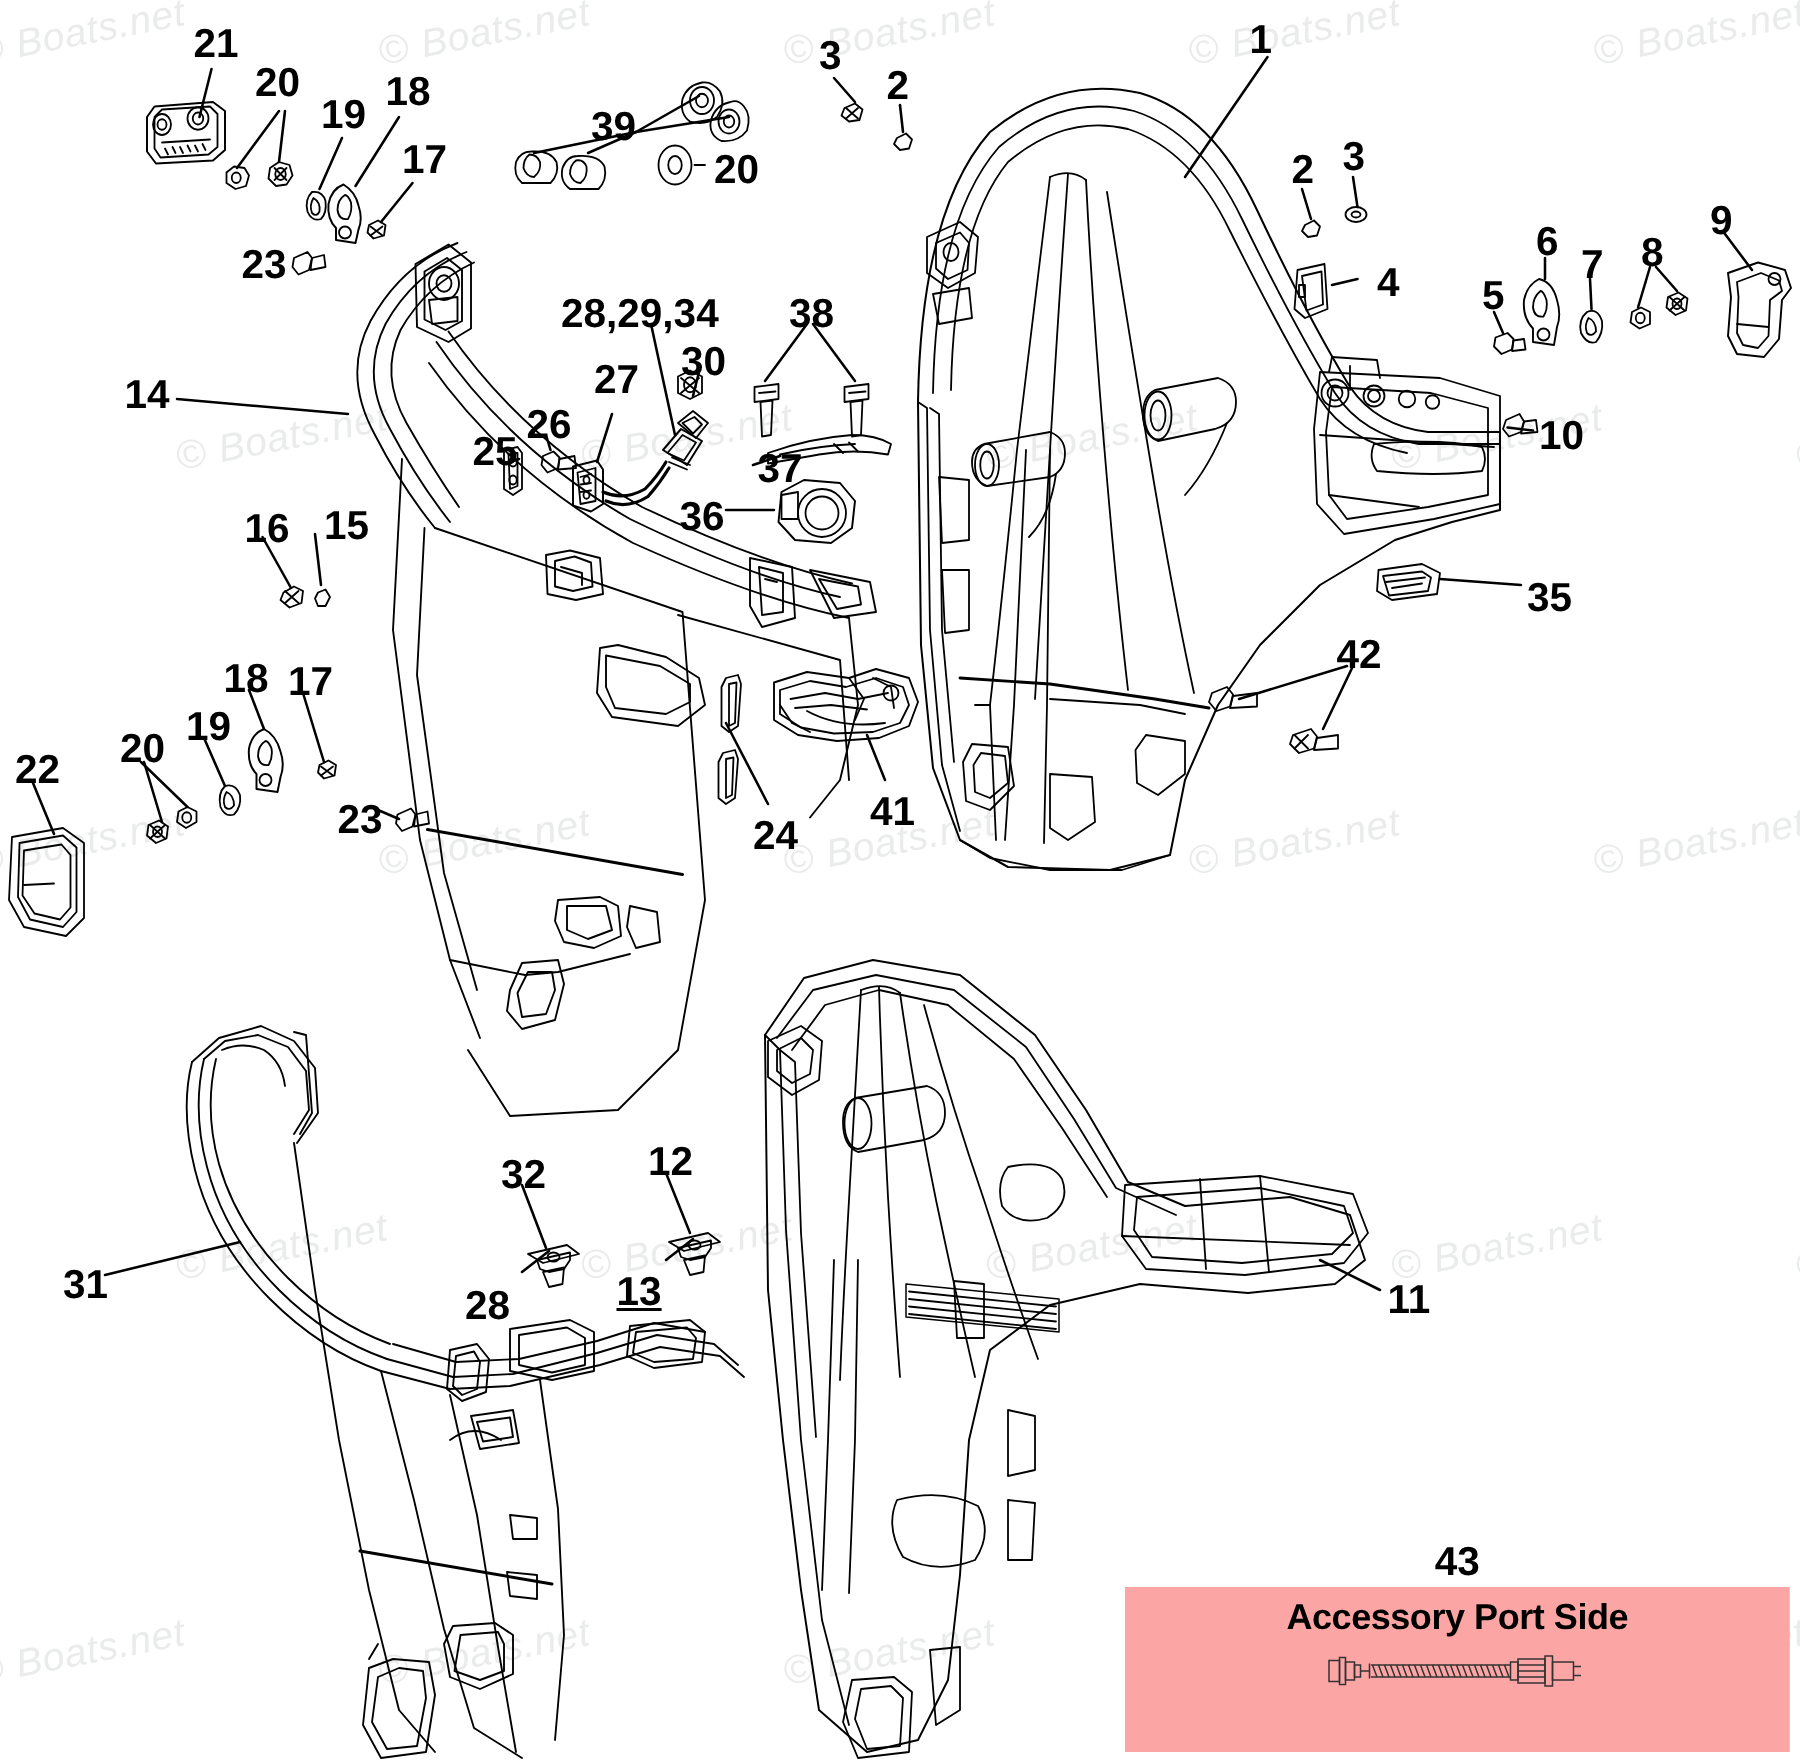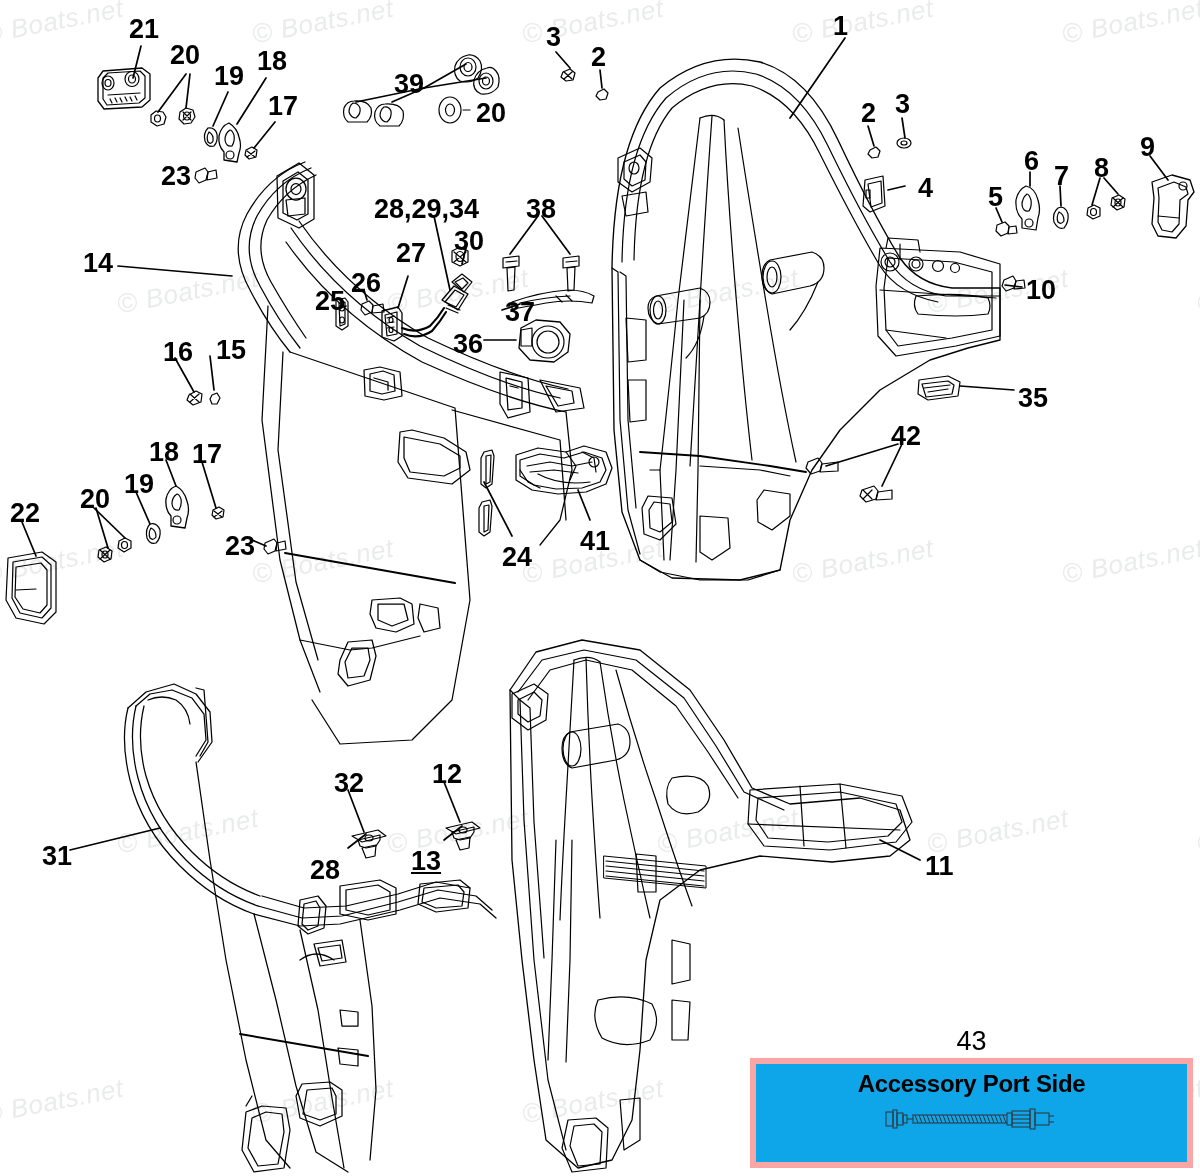--- a/index.html
+++ b/index.html
@@ -36,33 +36,33 @@
     font-size:27px;
     color:#000;
     line-height:1;
     white-space:nowrap;
   }
   
   #caption-box{
     position:absolute;
     left:750px;top:1058px;
     width:443px;height:110px;
-    border:6px solid #fca5a5;
-    background:#0ea5e9;
+    border:1px solid #fca5a5;
+    background:#fca5a5;
     z-index:5;
     box-sizing:border-box;
     text-align:center;
   }
   #caption-number{
     position:absolute;
     left:750px;top:1026px;
     width:443px;
     text-align:center;
     font-family:"Liberation Sans",sans-serif;
-    font-weight:normal;font-size:27px;color:#000;
+    font-weight:bold;font-size:27px;color:#000;
     z-index:5;
   }
   .cap-line{
     font-family:"Liberation Sans",sans-serif;
     font-weight:bold;
     font-size:24px;
     color:#000;
     line-height:1.16;
     letter-spacing:-0.3px;
   }

